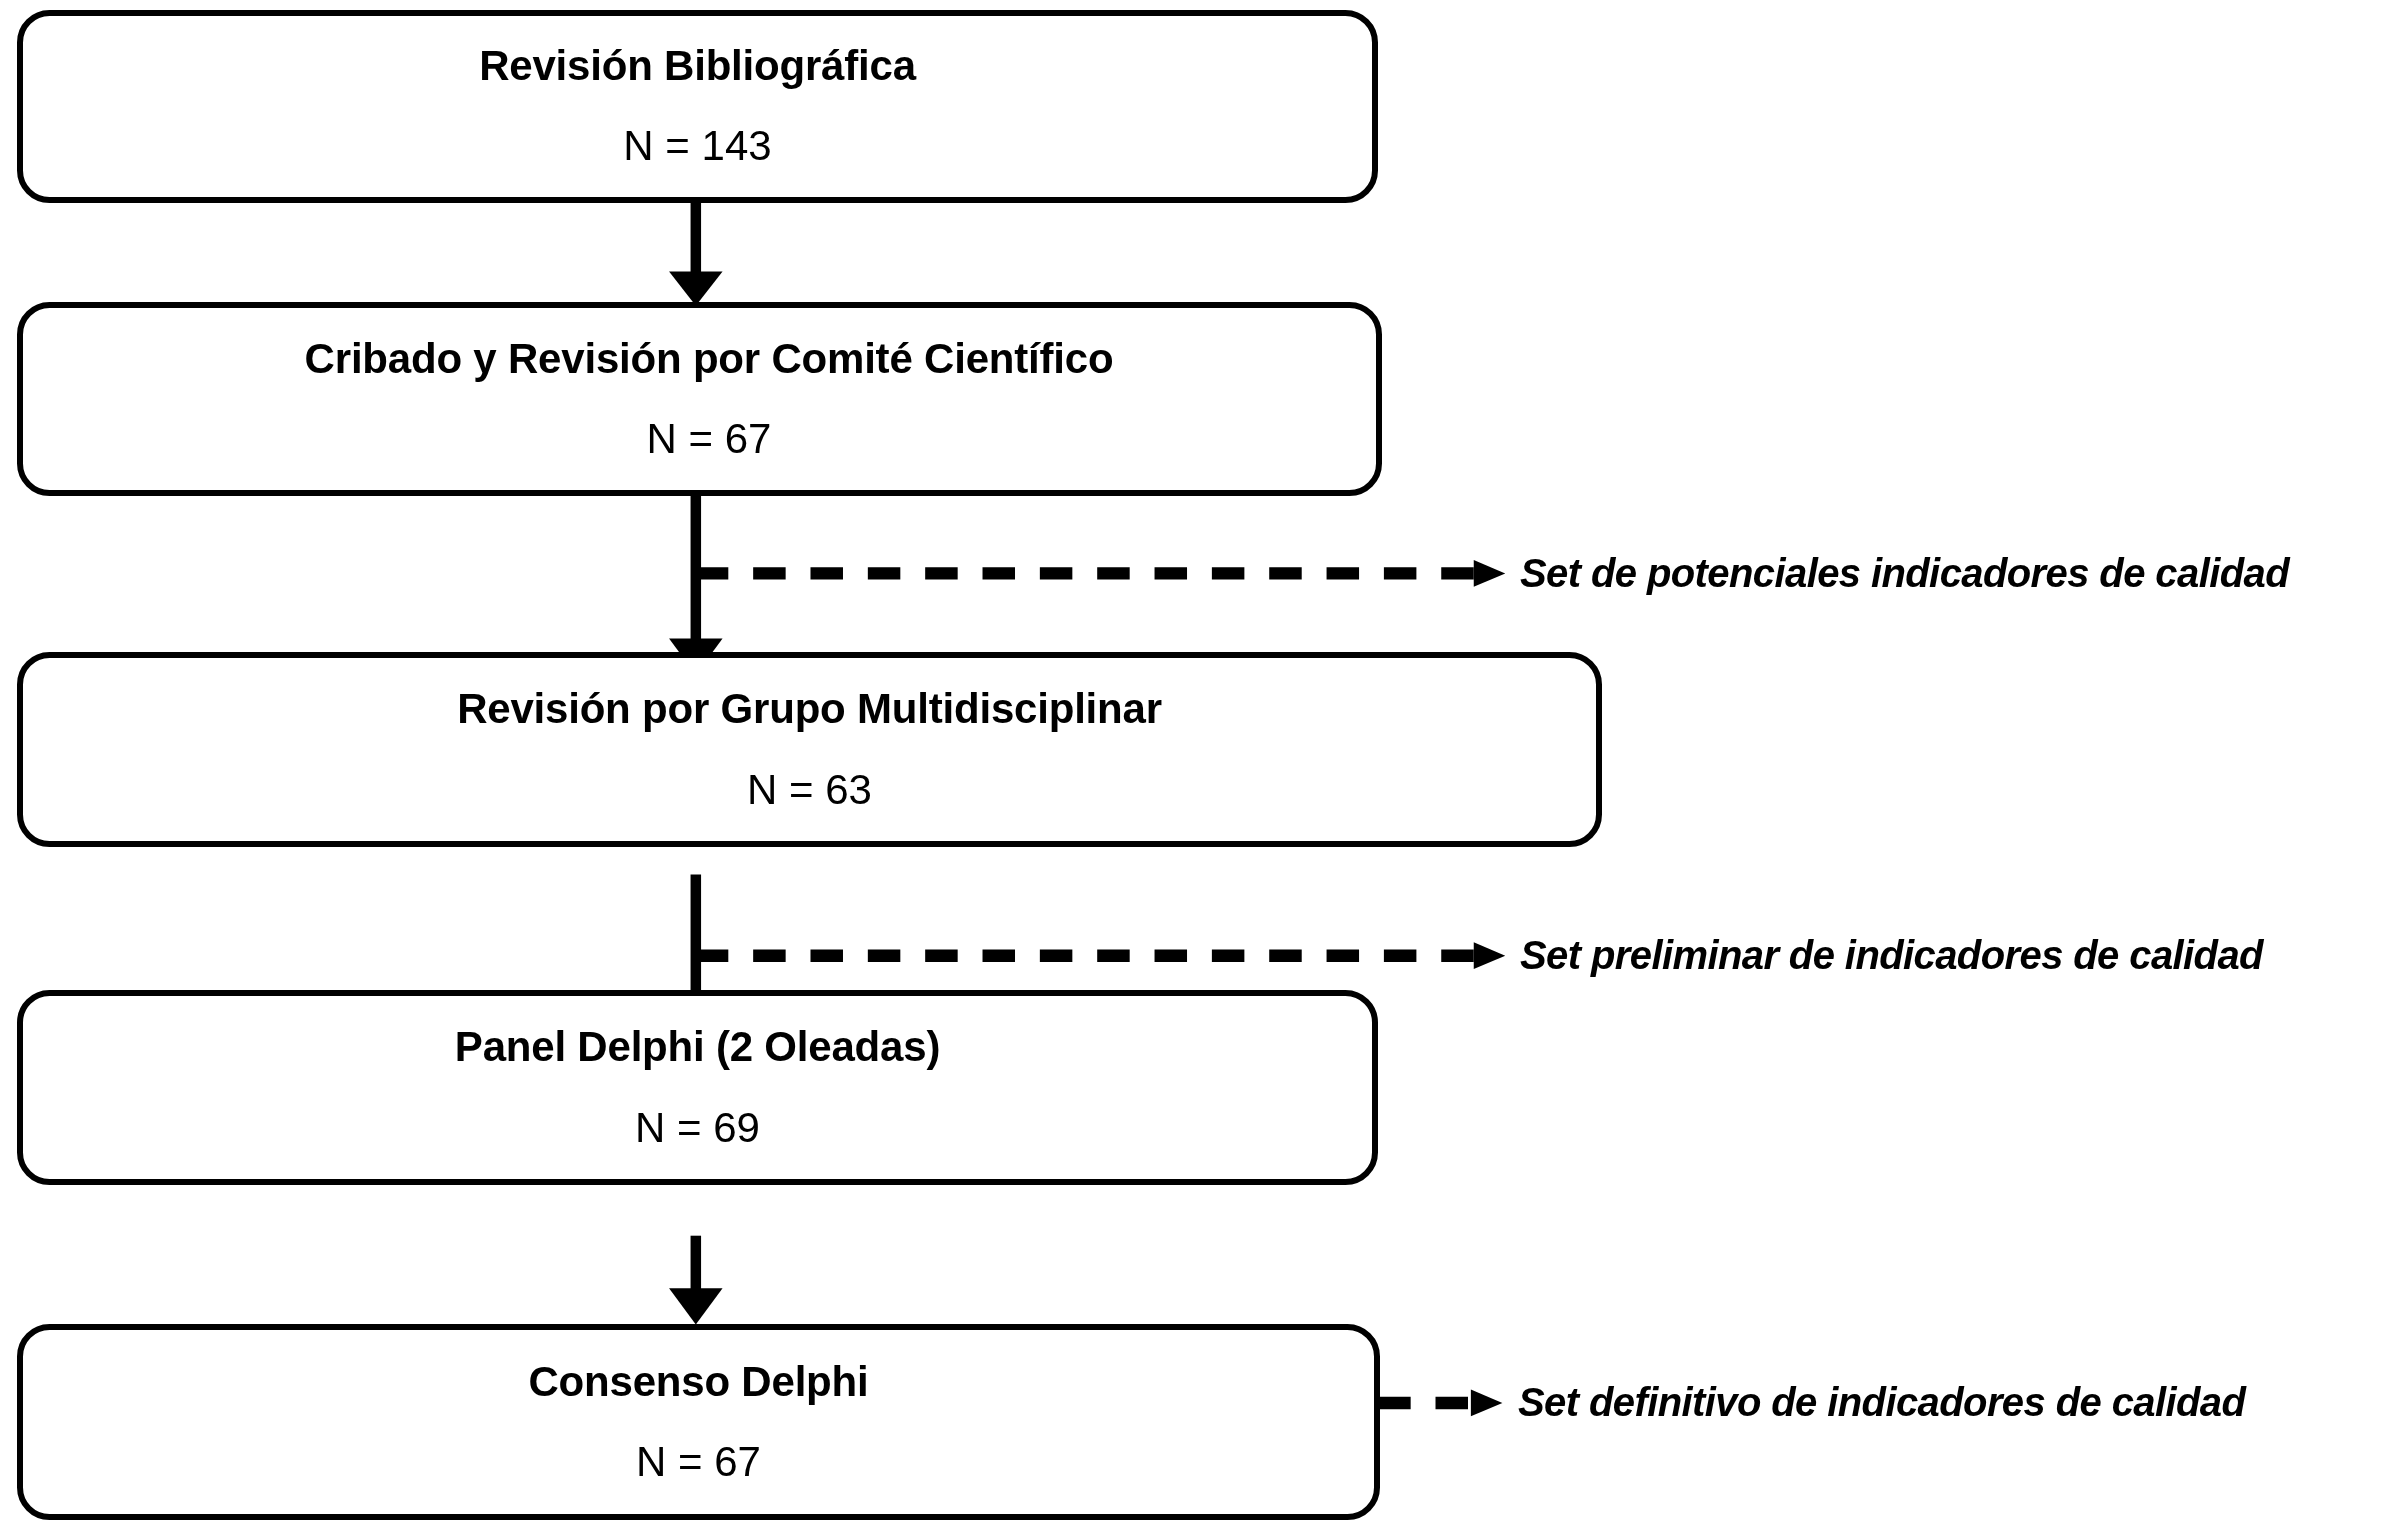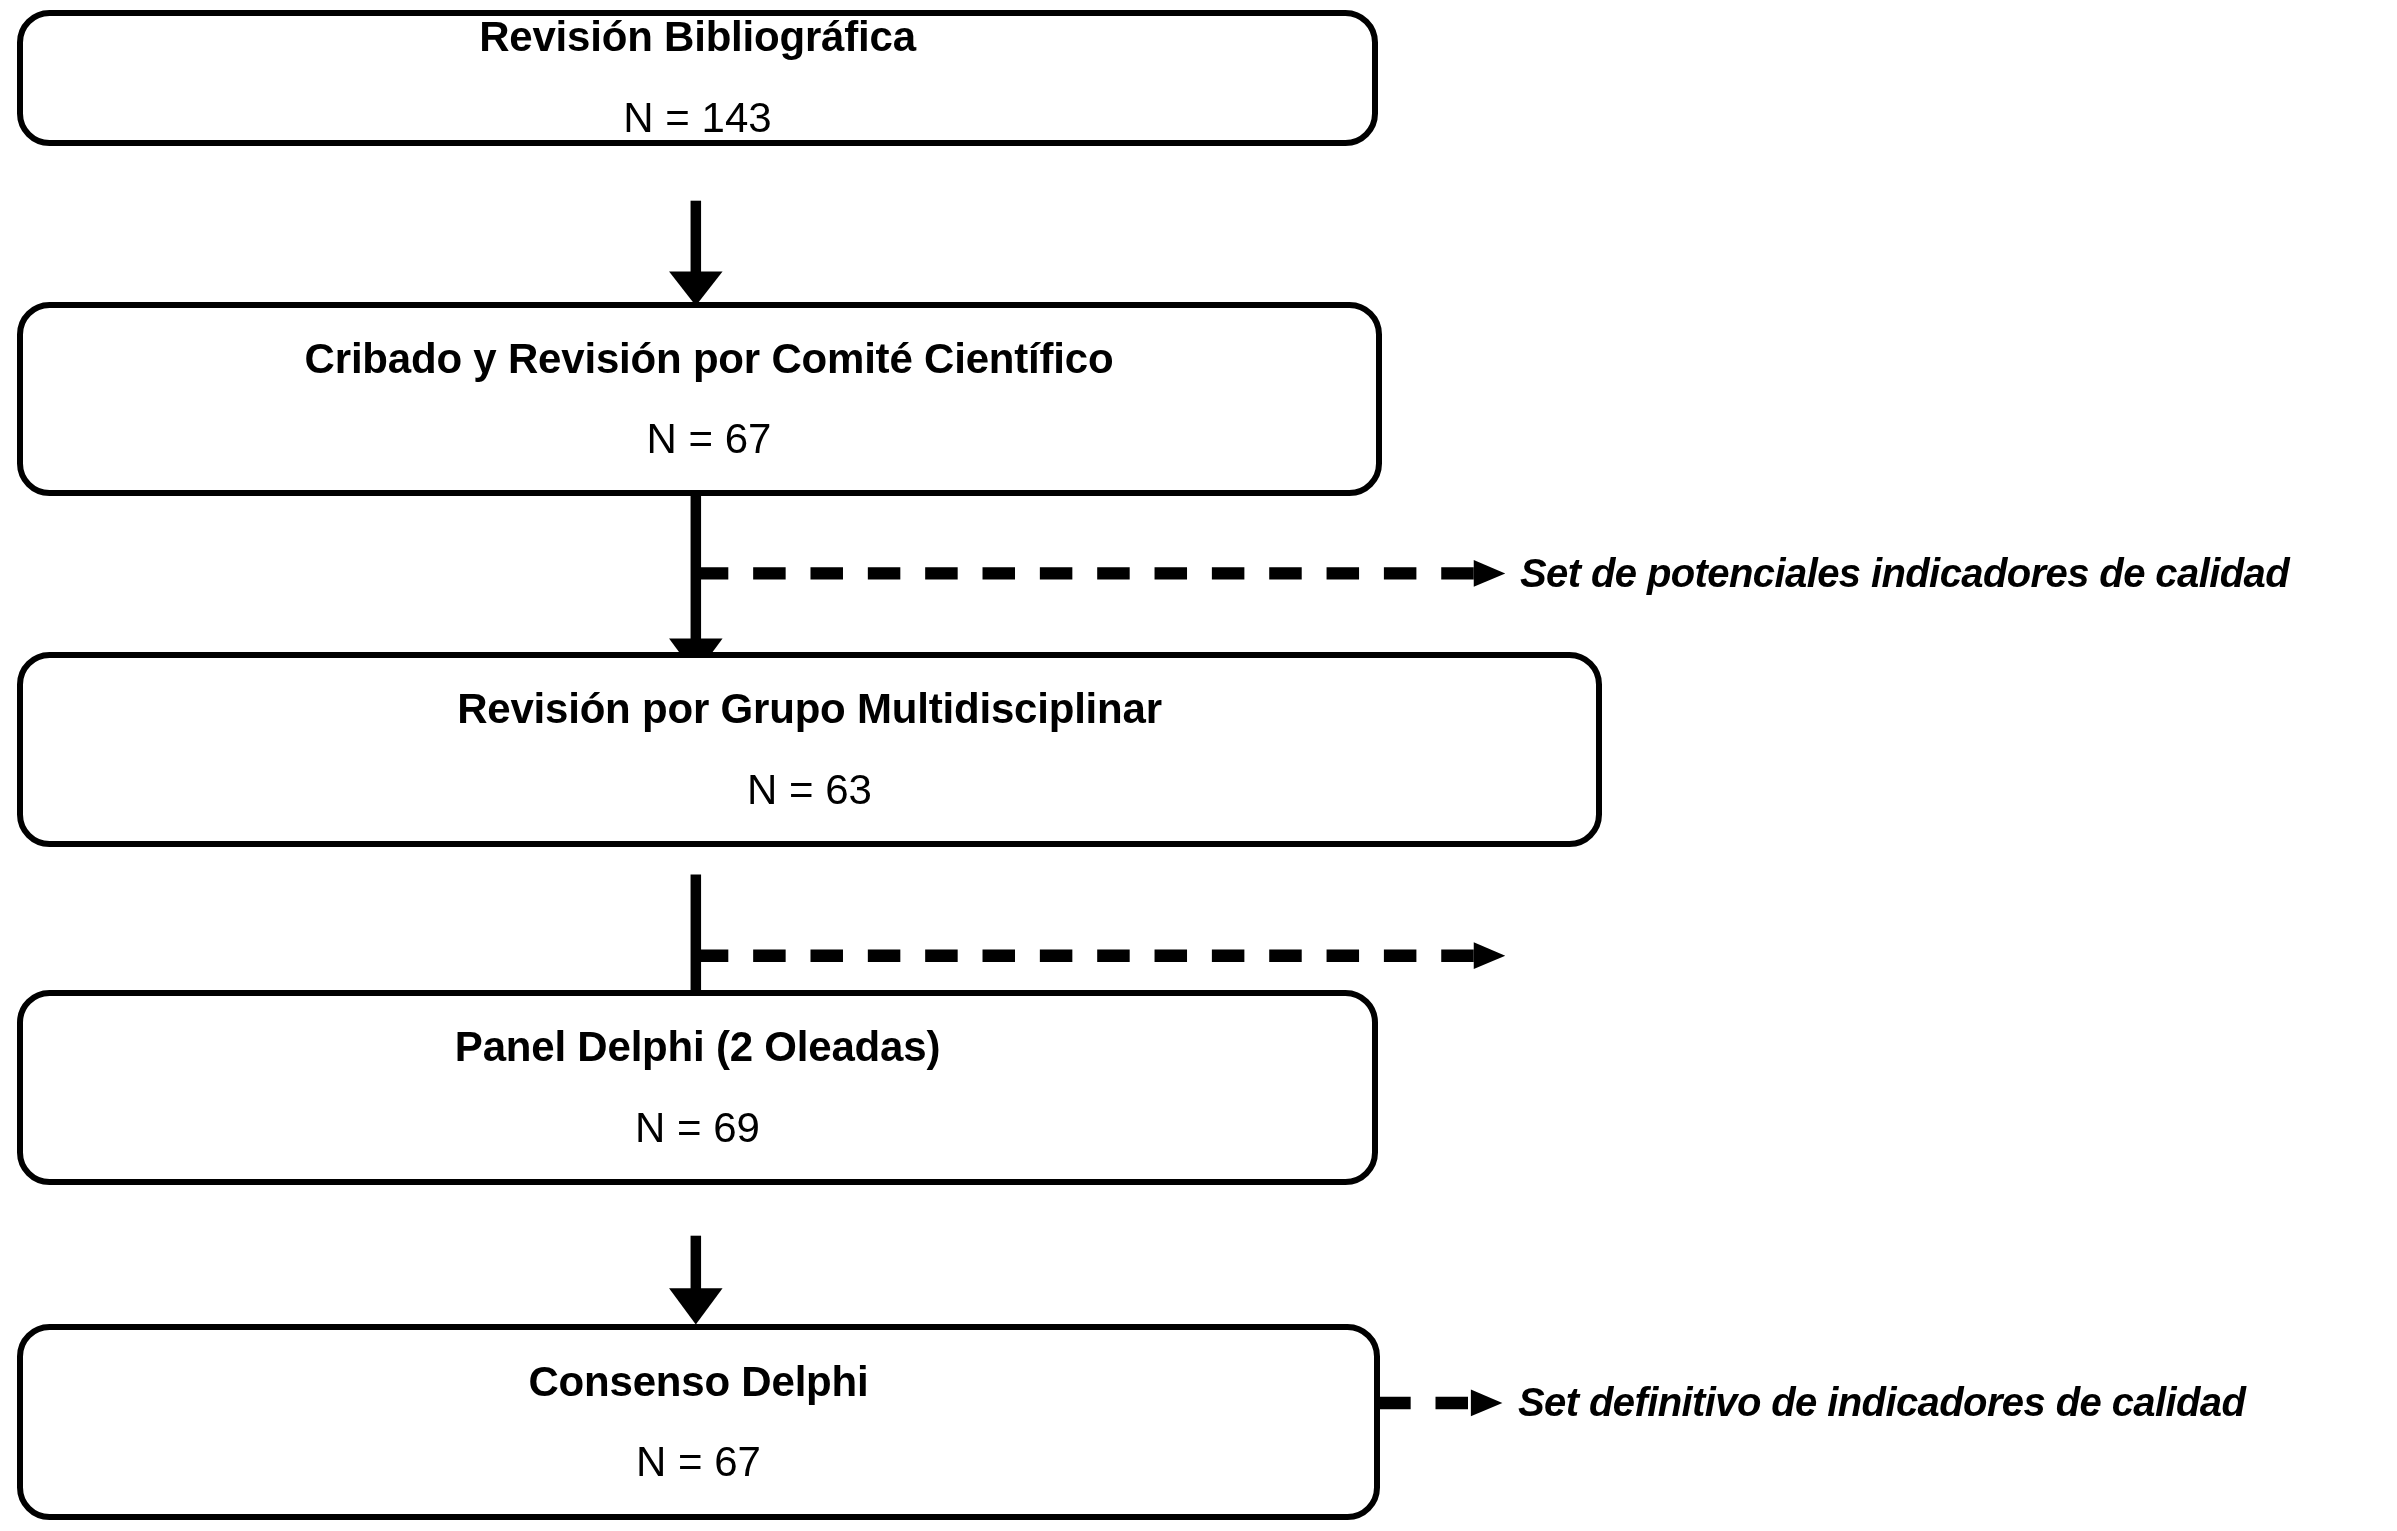--- a/index.html
+++ b/index.html
@@ -106,21 +106,21 @@
       <line x1="728" y1="1293" x2="728" y2="1352" stroke="#000000" stroke-width="11"></line>
       <path d="M700,1348 L756,1348 L728,1386 z" fill="#000000"></path>
     </g>
 
     <g>
       <line x1="1442" y1="1468" x2="1545" y2="1468" stroke="#000000" stroke-width="13" stroke-dasharray="34 26"></line>
       <path d="M1539,1454 L1572,1468 L1539,1482 z" fill="#000000"></path>
     </g>
   </svg>
 
-  <div class="node-box" style="left:17px; top:9.6px; width:1361px; height:136px;">
+  <div class="node-box" style="left:17px; top:9.6px; width:1361px; height:193px;">
     <div class="node-title">Revisión Bibliográfica</div>
     <div class="node-count">N = 143</div>
   </div>
 
   <div class="node-box" style="left:17px; top:302px; width:1365px; height:194px;padding-left:19px;">
     <div class="node-title">Cribado y Revisión por Comité Científico</div>
     <div class="node-count">N = 67</div>
   </div>
 
   <div class="node-box" style="left:17px; top:652px; width:1585px; height:195px;">
@@ -133,17 +133,18 @@
     <div class="node-count">N = 69</div>
   </div>
 
   <div class="node-box" style="left:17px; top:1324px; width:1363px; height:196px;">
     <div class="node-title">Consenso Delphi</div>
     <div class="node-count">N = 67</div>
   </div>
 
   <div class="annotation-label" style="left:1520px; top:553px;">Set de potenciales indicadores de calidad</div>
 
+  <div class="annotation-label" style="left:1520px; top:935px;">Set preliminar de indicadores de calidad</div>
 
   <div class="annotation-label" style="left:1518px; top:1382px;text-align:center;">Set definitivo de indicadores de calidad</div>
 
 </div>
 
 
 </body></html>

